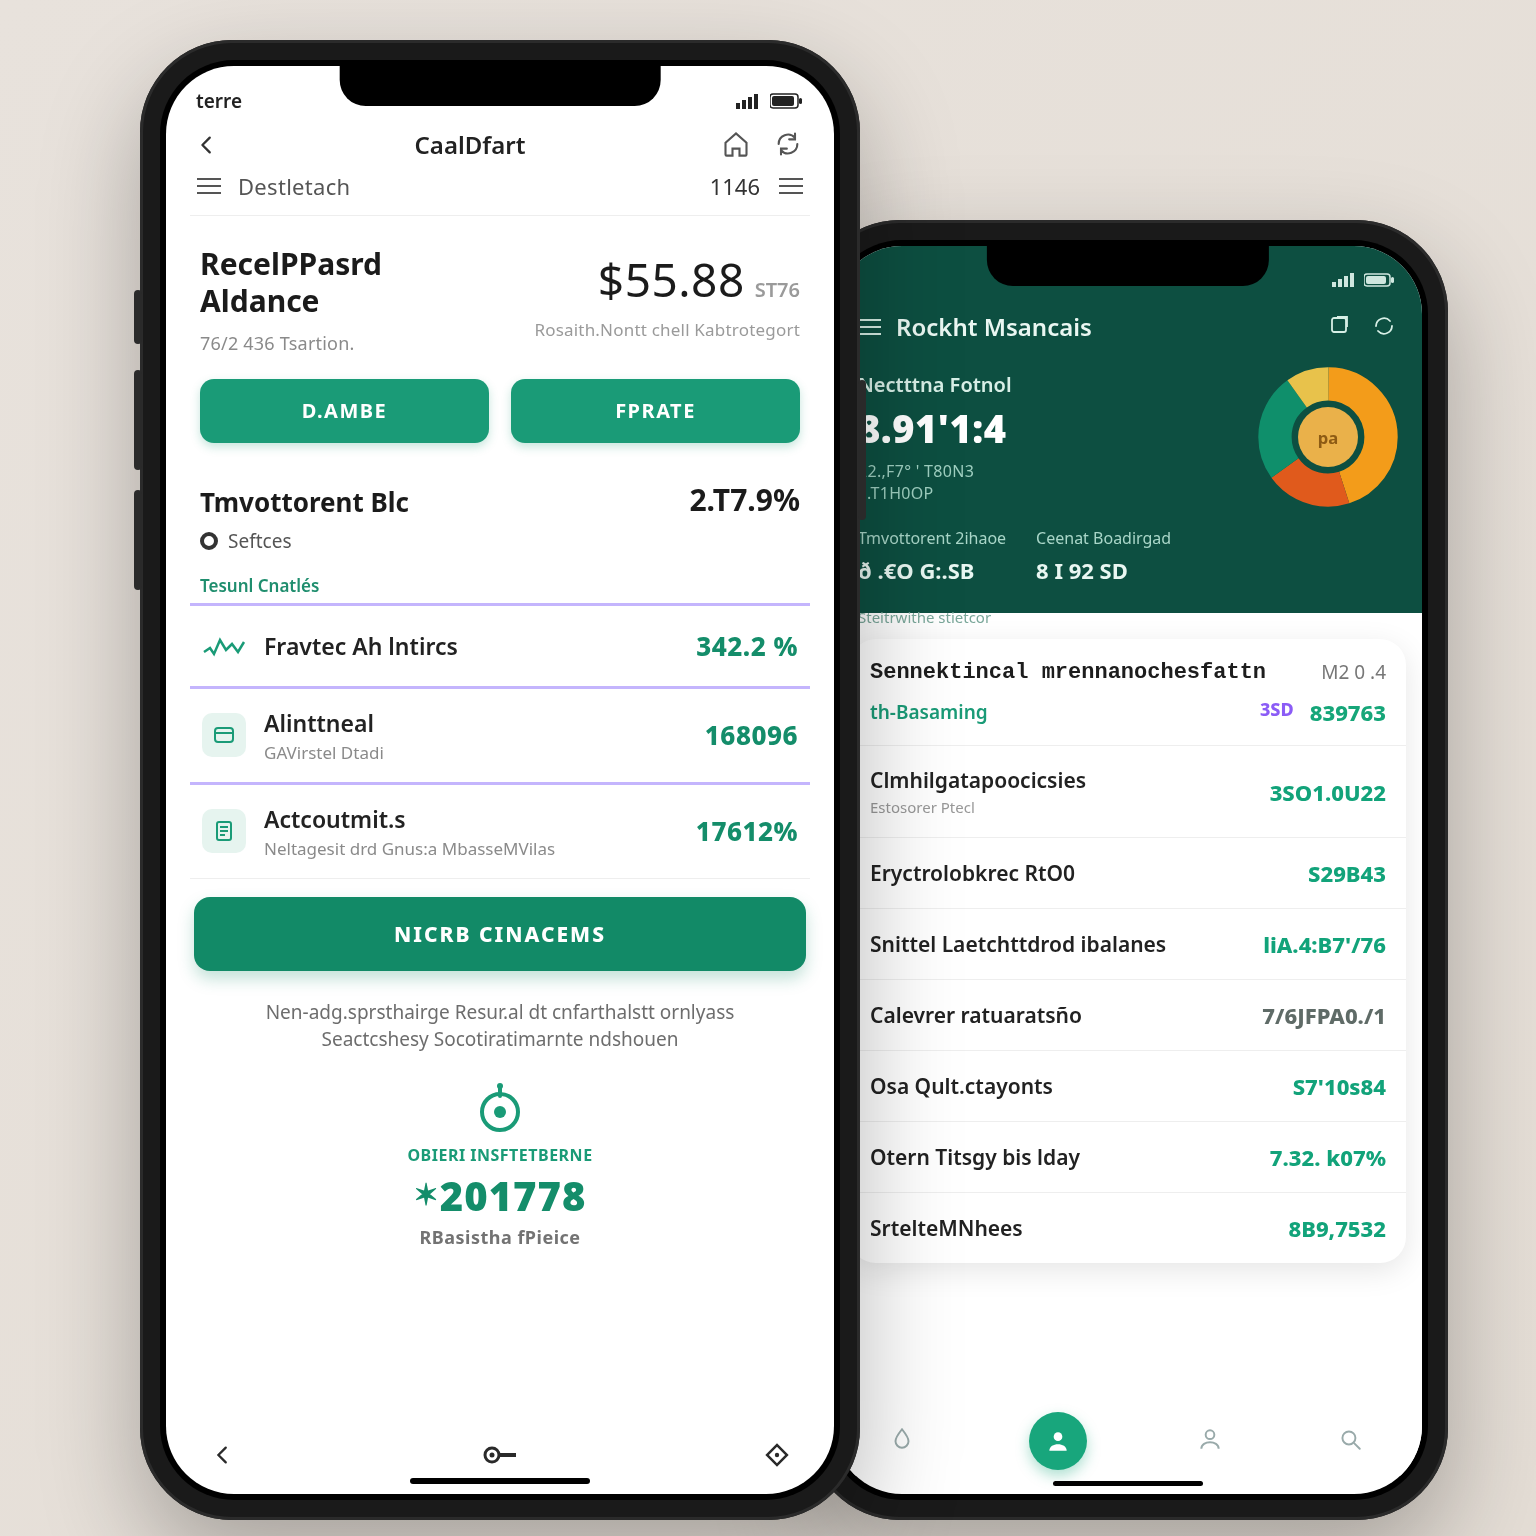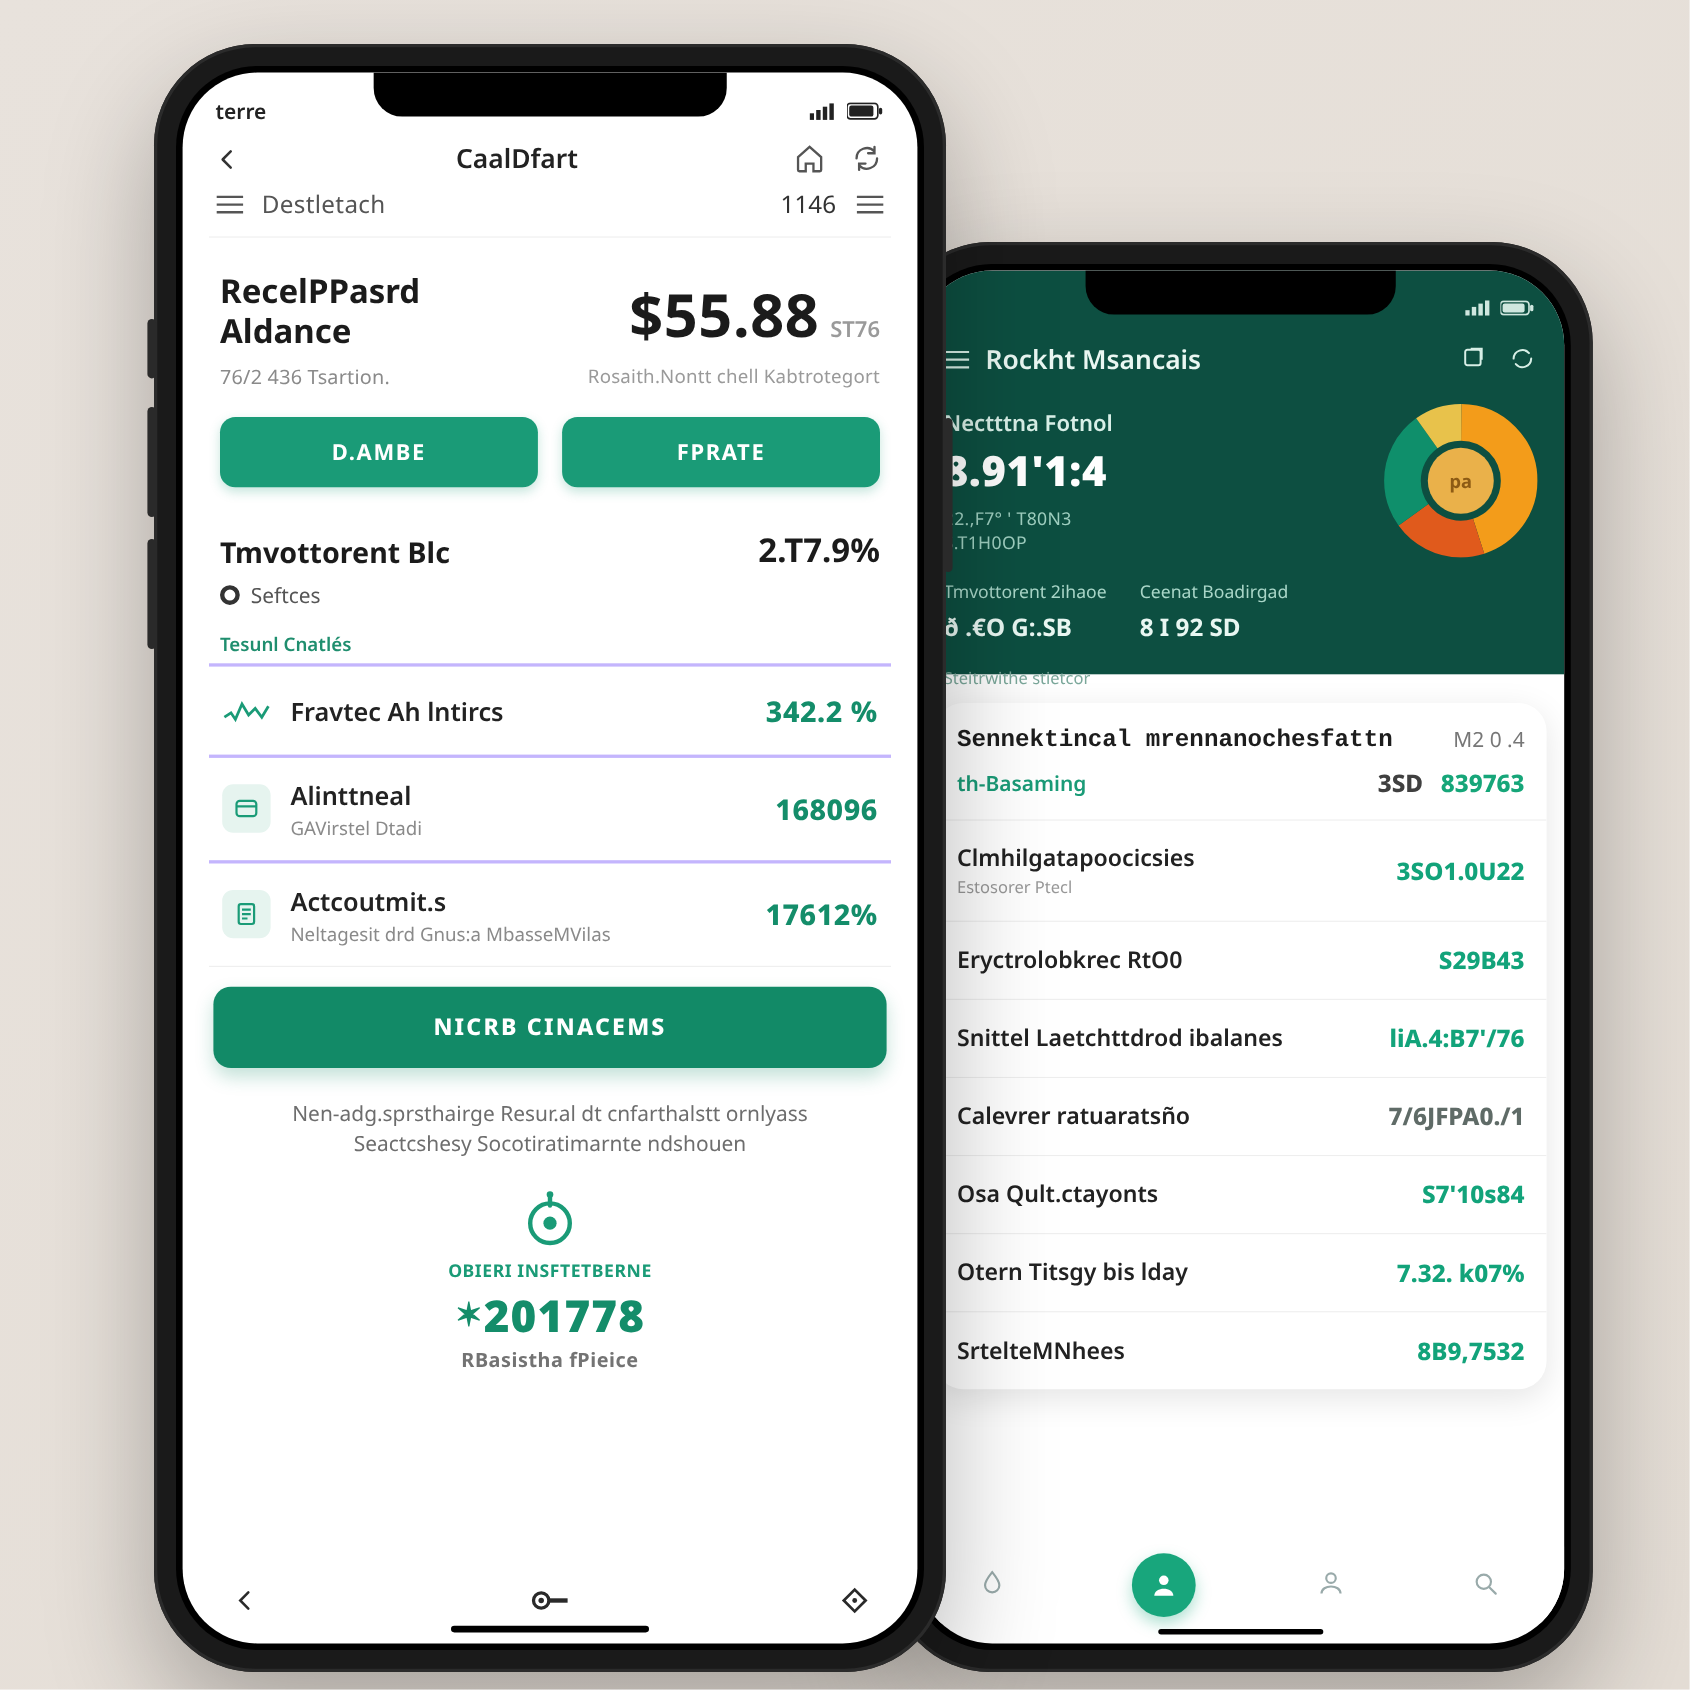--- a/index.html
+++ b/index.html
@@ -86,21 +86,21 @@
 
   .balance-block {
     display:flex; justify-content:space-between; align-items:flex-start;
     padding: 32px 34px 8px;
   }
   .balance-left .line1 { font-size:30px; font-weight:700; color:#1b1b1b; line-height:1.05; }
   .balance-left .line2 { font-size:30px; font-weight:700; color:#1b1b1b; }
   .balance-left .sub { font-size:18px; color:#8a8a8a; margin-top:10px; letter-spacing:.2px; }
   .balance-right { text-align:right; }
   .balance-right .amount { display:flex; align-items:baseline; gap:10px; justify-content:flex-end;}
-  .balance-right .big { font-size:54px; font-weight:700; color:#1b1b1b; letter-spacing:.5px; }
+  .balance-right .big { font-size:46px; font-weight:400; color:#1b1b1b; letter-spacing:.5px; }
   .balance-right .small { font-size:20px; color:#9a9a9a; font-weight:600; }
   .balance-right .sub { font-size:17px; color:#9a9a9a; margin-top:8px; letter-spacing:.2px; }
 
   .btn-row { display:flex; gap:22px; padding: 16px 34px 26px; }
   .btn {
     flex:1; height:64px; border-radius:14px;
     background:#1a9b77; color:#fff;
     display:flex; align-items:center; justify-content:center;
     font-size:20px; font-weight:700; letter-spacing:1.5px;
     box-shadow: 0 4px 10px rgba(26,155,119,.25);
@@ -203,21 +203,21 @@
   }
   .p2-card .hdr .t { font-size:22px; font-weight:700; color:#1d1d1d;font-family:Liberation Mono, monospace; }
   .p2-card .hdr .r { font-size:19px; color:#777; }
   .p2-card .sub { font-size:15px; color:#9a9a9a; padding: 0 20px 12px; }
   .p2-first {
     display:flex; justify-content:space-between; align-items:center;
     padding: 8px 20px 18px; border-bottom:1px solid #eee;
   }
   .p2-first .lbl { font-size:19px; color:#1a9b77; font-weight:600; }
   .p2-first .vals { display:flex; gap:16px; font-weight:800; }
-  .p2-first .v1 { color:#404040; font-size:22px; }
+  .p2-first .v1 { color:#8b5cf6; font-size:18px; }
   .p2-first .v2 { color:#16a679; font-size:22px; }
 
   .p2-row {
     display:flex; justify-content:space-between; align-items:center;
     padding: 20px 20px; border-bottom:1px solid #eee;
   }
   .p2-row .t1 { font-size:21px; color:#222; font-weight:600; }
   .p2-row .t2 { font-size:15px; color:#989898; margin-top:3px; }
   .p2-row .val { font-size:22px; font-weight:800; color:#12a37a; }
   .p2-row.muted .val { color:#5f6b67; }

